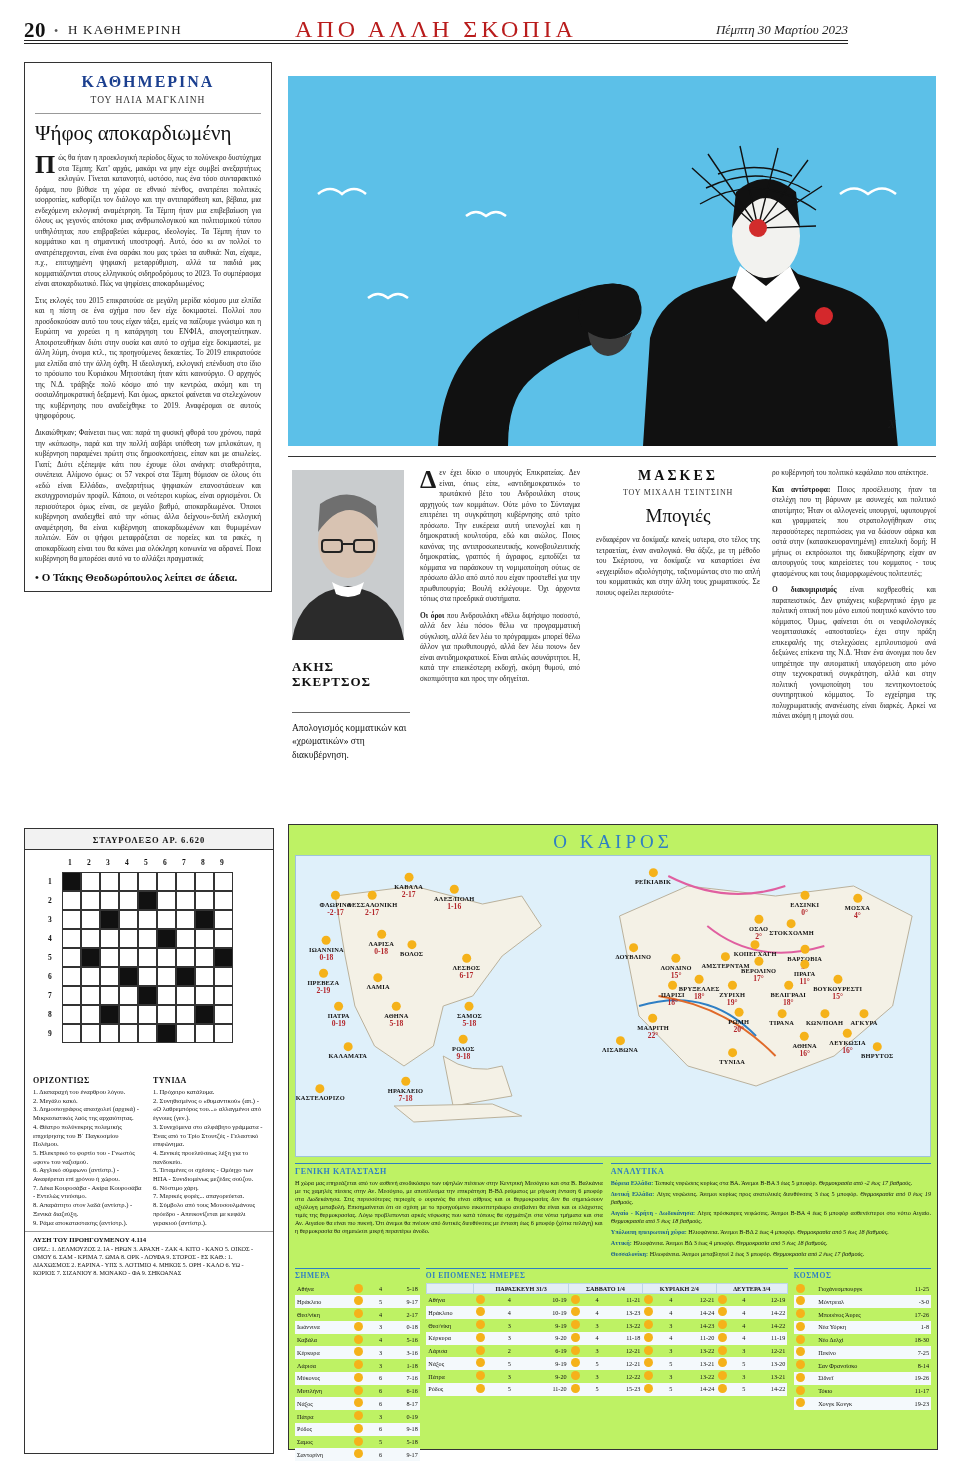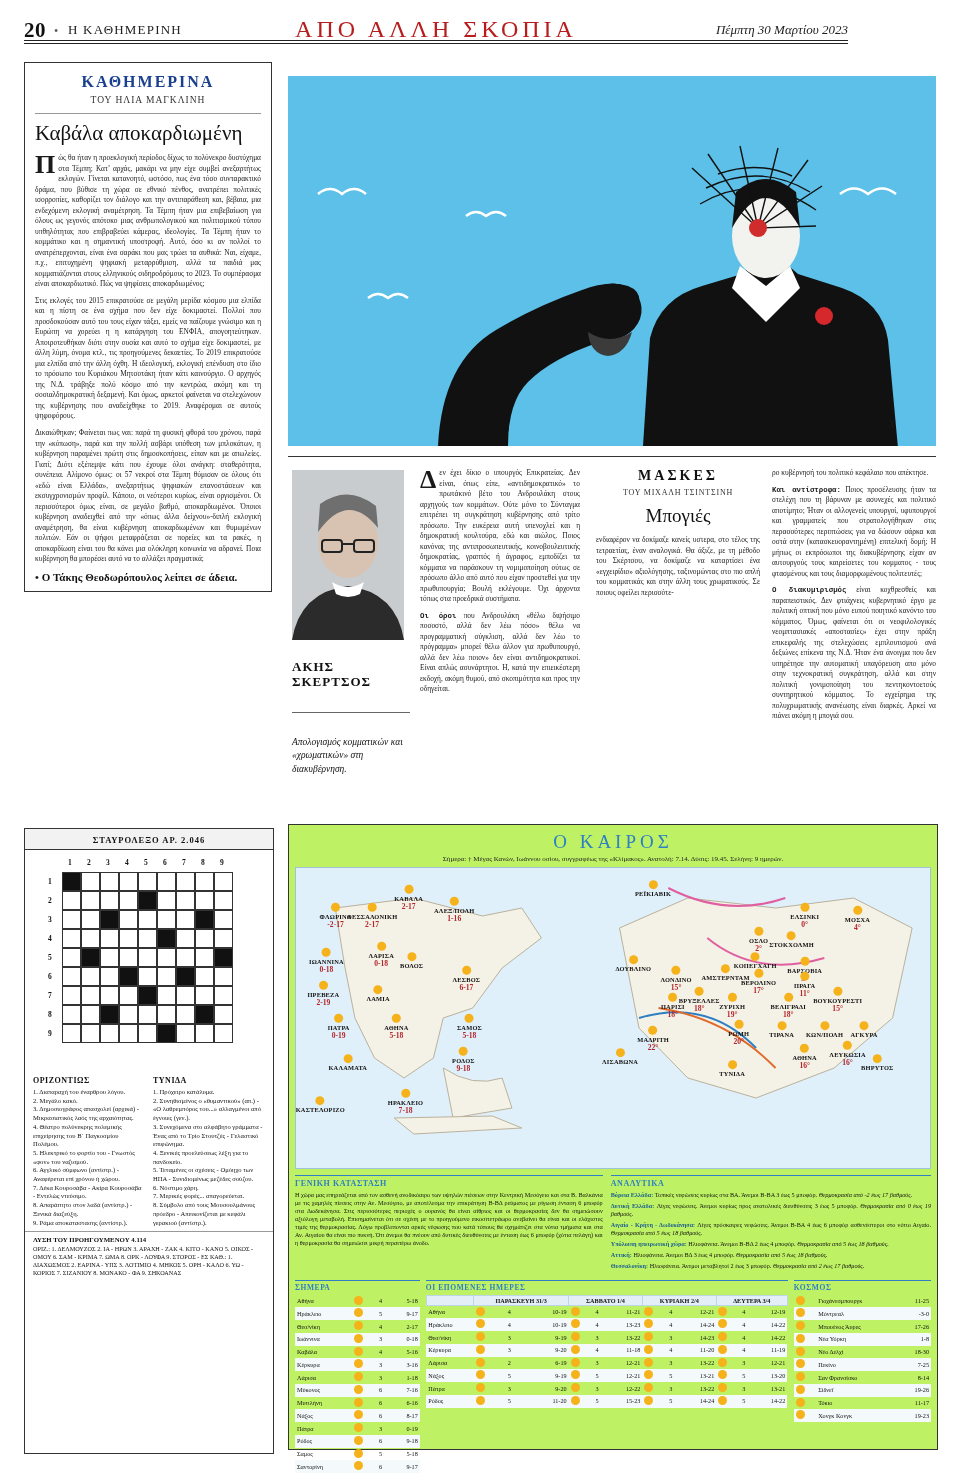--- a/index.html
+++ b/index.html
@@ -19,33 +19,33 @@
   
   .colA{position:absolute;left:24px;top:62px;width:248px;}
   .colA .frame{border:1px solid #333;padding:10px 10px 8px 10px;}
   .kath-title{text-align:center;font-size:16px;letter-spacing:2px;color:#1b3f8f;font-variant:small-caps;font-weight:bold;}
   .kath-sub{text-align:center;font-size:9.5px;letter-spacing:1px;color:#333;margin-top:4px;font-variant:small-caps;}
   .kath-rule{border-top:1px solid #999;margin:8px 0 8px 0;}
   .art-h1{font-size:21px;line-height:1.1;margin:2px 0 8px 0;color:#111;}
   .body-txt{font-size:7.4px;line-height:1.42;text-align:justify;color:#1a1a1a;}
   .body-txt p{margin:0 0 6px 0;}
   .dropcap::first-letter{float:left;font-size:26px;line-height:20px;padding:2px 3px 0 0;font-weight:bold;}
-  .b{font-weight:bold;font-family:Liberation Mono, monospace;}
+  .b{font-weight:bold;}
   .sig{font-size:11px;font-weight:bold;margin-top:6px;}
   .sig .bullet{margin-right:3px;}
 
   
   .illo{position:absolute;left:288px;top:76px;width:648px;height:370px;background:#63c3e8;overflow:hidden;}
 
   
   .midRule{position:absolute;left:288px;top:456px;width:648px;border-top:1px solid #333;}
   .portrait{position:absolute;left:292px;top:470px;width:112px;height:170px;background:#cfd2d4;overflow:hidden;}
   .p-name{position:absolute;left:292px;top:660px;width:118px;font-size:13px;font-weight:bold;letter-spacing:1px;line-height:1.15;}
   .p-rule{position:absolute;left:292px;top:712px;width:118px;border-top:1px solid #666;}
-  .p-desc{position:absolute;left:292px;top:722px;width:120px;font-size:9.5px;font-style:italic;line-height:1.4;margin-top:14px;}
+  .p-desc{position:absolute;left:292px;top:722px;width:120px;font-size:9.5px;line-height:1.4;}
 
   .colC{position:absolute;left:420px;top:468px;width:160px;}
   .colD{position:absolute;left:596px;top:468px;width:164px;}
   .colE{position:absolute;left:772px;top:468px;width:164px;}
   .mask-title{text-align:center;font-size:14px;letter-spacing:3px;font-weight:bold;color:#111;}
   .mask-sub{text-align:center;font-size:8px;letter-spacing:.8px;margin-top:4px;color:#333;font-variant:small-caps;}
   .mask-h1{text-align:center;font-size:19px;margin-top:8px;margin-bottom:8px;}
 
   
   .xw{position:absolute;left:24px;top:828px;width:248px;height:624px;border:1px solid #333;}
@@ -104,21 +104,21 @@
     <div class="mh-date">Πέμπτη 30 Μαρτίου 2023</div>
   </div>
   <div class="mh-rule"></div>
   <div class="mh-rule2"></div>
 
   <div class="colA">
     <div class="frame">
       <div class="kath-title">ΚΑΘΗΜΕΡΙΝΑ</div>
       <div class="kath-sub">ΤΟΥ ΗΛΙΑ ΜΑΓΚΛΙΝΗ</div>
       <div class="kath-rule"></div>
-      <div class="art-h1">Καβάλα αποκαρδιωμένη</div>
+      <div class="art-h1">Ψήφος αποκαρδιωμένη</div>
       <div class="body-txt">
         <p class="dropcap">Πώς θα ήταν η προεκλογική περίοδος δίχως το πολύνεκρο δυστύχημα στα Τέμπη; Κατ’ αρχάς, μακάρι να μην είχε συμβεί ανεξαρτήτως εκλογών. Γίνεται κατανοητό, ωστόσο, πως ένα τόσο συνταρακτικό δράμα, που βύθισε τη χώρα σε εθνικό πένθος, ανατρέπει πολιτικές ισορροπίες, καθορίζει τον διάλογο και την αντιπαράθεση και, βέβαια, μια ενδεχόμενη εκλογική αναμέτρηση. Τα Τέμπη ήταν μια επιβεβαίωση για όλους ως γεγονός απότοκο μιας ανθρωπολογικού και πολιτισμικού τύπου υπθηλότητας που επιβραβεύει κάμερας, ιδεολογίες. Τα Τέμπη ήταν το κομμάτικο και η σημαντική υποστροφή. Αυτό, όσο κι αν πολλοί το ανατρέπερχονται, είναι ένα σαράκι που μας τρώει τα αυθικά: Ναι, είχαμε, π.χ., επιτυχημένη ψηφιακή μεταρρύθμιση, αλλά τα παιδιά μας κομματιάζονται στους ελληνικούς σιδηροδρόμους το 2023. Το συμπέρασμα είναι αποκαρδιωτικό. Πώς να ψηφίσεις αποκαρδιωμένος;</p>
         <p>Στις εκλογές του 2015 επικρατούσε σε μεγάλη μερίδα κόσμου μια ελπίδα και η πίστη σε ένα σχήμα που δεν είχε δοκιμαστεί. Πολλοί που προσδοκούσαν αυτό του τους είχαν τάξει, εμείς να παίζουμε γνώσιμο και η Ευρώπη να χορεύει η η κατάργηση του ΕΝΦΙΑ, απογοητεύτηκαν. Αποιροτευθήκαν διότι στην ουσία και αυτό το σχήμα είχε δοκιμαστεί, με άλλη λύμη, όνομα κτλ., τις προηγούμενες δεκαετίες. Το 2019 επικρατούσε μια ελπίδα από την άλλη όχθη. Η ιδεολογική, εκλογική επένδυση στο ίδιο το πρόσωπο του Κυριάκου Μητσοτάκη ήταν κάτι καινούργιο. Ο αρχηγός της Ν.Δ. τράβηξε πολύ κόσμο από την κεντρώα, ακόμη και τη σοσιαλδημοκρατική δεξαμενή. Και όμως, αρκετοί φαίνεται να στελεχώνουν της κυβέρνησης που αναδείχθηκε το 2019. Αναφέρομαι σε αυτούς ψηφοφόρους.</p>
         <p>Δικαιώθηκαν; Φαίνεται πως ναι: παρά τη φυσική φθορά του χρόνου, παρά την «κόπωση», παρά και την πολλή ασβάρι υπόθεση των μπλοκάτων, η κυβέρνηση παραμένει πρώτη στις δημοσκοπήσεις, είπαν και με απωλείες. Γιατί; Διότι εξέπεμψε κάτι που έχουμε όλοι ανάγκη: σταθερότητα, συνέπεια. Αλίμονο όμως: οι 57 νεκροί στα Τέμπη θύμισαν σε όλους ότι «εδώ είναι Ελλάδα», ανεξαρτήτως ψηφιακών επανοστάσεων και εκσυγχρονισμών προφίλ. Κάποιο, οι νεότεροι κυρίως, είναι οργισμένοι. Οι περισσότεροι όμως είναι, σε μεγάλο βαθμό, αποκαρδιωμένοι. Όποιοι κυβέρνηση αναδειχθεί από την «όπως άλλα δείχνου»-διπλή εκλογική αναμέτρηση, θα είναι κυβέρνηση αποκαρδιωμένων και θυμωμένων πολιτών. Εάν οι ψήφοι μεταφράζεται σε πορείες και τα ρακές, η αποκαρδίωση είναι του θα κάνει μια ολόκληρη κοινωνία να αδρανεί. Ποια κυβέρνηση θα μπορέσει αυτό να το αλλάξει πραγματικά;</p>
       </div>
       <div class="sig">
         <span class="bullet">•</span><span>Ο Τάκης Θεοδωρόπουλος λείπει σε άδεια.</span>
       </div>
     </div>
   </div>
@@ -195,21 +195,21 @@
 
   <div class="colE">
     <div class="body-txt">
       <p>ρο κυβέρνησή του πολιτικό κεφάλαιο που απέκτησε.</p>
       <p><span class="b">Και αντίστροφα:</span> <span>Ποιος προσέλευσης ήταν τα στελέχη που τη βάρυναν με ασυνεχές και πολιτικό αποτίμητο; Ήταν οι αλλογενείς υπουργοί, υφυπουργοί και γραμματείς που στρατολογήθηκαν στις περασσότερες περιπτώσεις για να δώσουν σάρκα και οστά στην (κατασκευοραντημένη) επιτελική δομή; Η μήπως οι εκπρόσωποι της διακυβέρνησης είχαν αν αυτουργούς τους καιρείσετες του κομματος - τους φτασμένους και τους διαμορφωμένους πολιτευτές;</span></p>
       <p><span class="b">Ο διακυμιρισμός</span> <span>είναι κοχθρεσθείς και παραπειστικός. Δεν φτιάχνεις κυβερνητικό έργο με πολιτική οπτική που μόνο ευπού ποιητικό κανόντο του κόμματος. Όμως, φαίνεται ότι οι νεοφιλολογικές νεομπτασιακές «αποστασίες» έχει στην πράξη επικεφαλής της στελεχώσεις εμπλουτισμού ανά δεξιώνες επίκενα της Ν.Δ. Ήταν ένα άνοιγμα που δεν υπηρέτησε την αυτοματική υπαγόρευση απο μόνο στην τεχνοκρατική συγκράτηση, αλλά και στην πολιτική γονιμοποίηση του πεντηκοντοετούς συντηρητικού κόμματος. Το εγχείρημα της πολυχρωματικής ανανέωσης είναι διαρκές. Αρκεί να πιάνει ακόμη η μπογιά σου.</span></p>
     </div>
   </div>
 
   <div class="xw">
-    <div class="xw-head">ΣΤΑΥΡΟΛΕΞΟ ΑΡ. 2.046</div>
+    <div class="xw-head">ΣΤΑΥΡΟΛΕΞΟ ΑΡ. 6.620</div>
 
     <div class="xw-grid" id="xwgrid" style="width:210px;height:212px;">
         <div class="xw-colnum" style="left: 24px; top: 0px;">1</div>
         <div class="xw-colnum" style="left: 43px; top: 0px;">2</div>
         <div class="xw-colnum" style="left: 62px; top: 0px;">3</div>
         <div class="xw-colnum" style="left: 81px; top: 0px;">4</div>
         <div class="xw-colnum" style="left: 100px; top: 0px;">5</div>
         <div class="xw-colnum" style="left: 119px; top: 0px;">6</div>
         <div class="xw-colnum" style="left: 138px; top: 0px;">7</div>
         <div class="xw-colnum" style="left: 157px; top: 0px;">8</div>
@@ -337,21 +337,20 @@
     </div>
 
     <div class="xw-sol">
       <div class="t">ΛΥΣΗ ΤΟΥ ΠΡΟΗΓΟΥΜΕΝΟΥ 4.114</div>
       <div>ΟΡΙΖ.: 1. ΔΕΛΜΟΥΖΟΣ 2. ΙΑ - ΗΡΩΝ 3. ΑΡΑΧΗ - ΖΑΚ 4. ΚΙΤΟ - ΚΑΝΟ 5. ΟΙΚΟΣ - ΟΜΟΥ 6. ΣΑΜ - ΚΡΙΜΑ 7. ΩΜΑ 8. ΟΡΚ - ΛΟΥΦΑ 9. ΣΤΟΡΟΣ - ΕΣ  ΚΑΘ.: 1. ΔΙΑΧΩΣΜΟΣ 2. ΕΑΡΙΝΑ - ΥΠΣ 3. ΛΟΤΙΜΙΟ 4. ΜΗΚΟΣ 5. ΟΡΗ - ΚΑΛΟ 6. ΥΩ - ΚΟΡΙΟΣ 7. ΣΙΖΑΝΙΟΥ 8. ΜΟΝΑΚΟ - ΦΑ 9. ΣΗΚΟΑΝΑΣ</div>
     </div>
   </div>
 
   <div class="wx">
     <div class="wx-title">Ο ΚΑΙΡΟΣ</div>
-    <div class="wx-sub">Σήμερα: † Μέγας Κανών, Ιωάννου οσίου, συγγραφέως της «Κλίμακος». Ανατολή: 7.14. Δύσις: 19.45. Σελήνη: 9 ημερών.</div>
 
     <div class="wx-maps">
       <div class="map-gr" id="map-greece">
         <svg width="100%" height="100%" viewBox="0 0 310 300" preserveAspectRatio="none">
           <rect width="310" height="300" fill="#dff0fa"></rect>
           <path d="M40 40 L120 30 L190 48 L230 40 L250 70 L210 100 L180 140 L150 150 L140 190 L110 210 L80 190 L60 150 L50 100 Z" fill="#f4f1e6" stroke="#b9b09a"></path>
           <path d="M150 200 q30 20 60 10 l10 30 l-60 10 Z" fill="#f4f1e6" stroke="#b9b09a"></path>
           <path d="M100 250 L200 248 L230 260 L120 266 Z" fill="#f4f1e6" stroke="#b9b09a"></path>
         </svg>
       </div>

